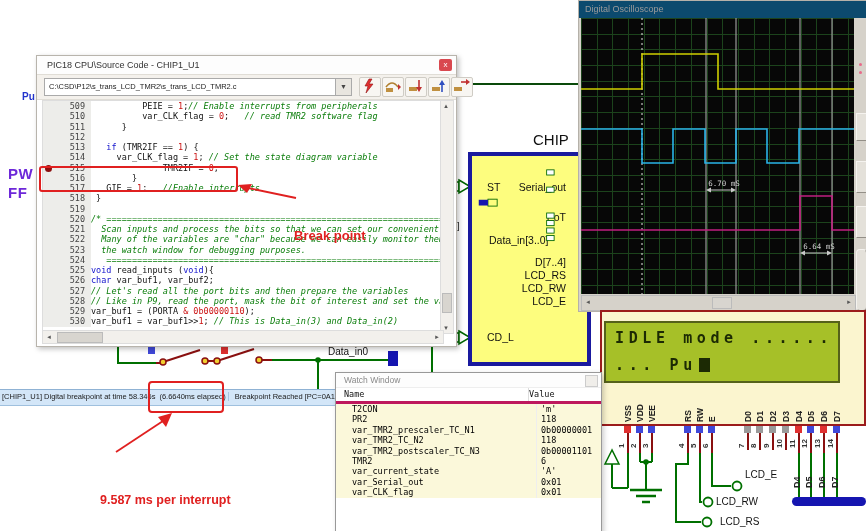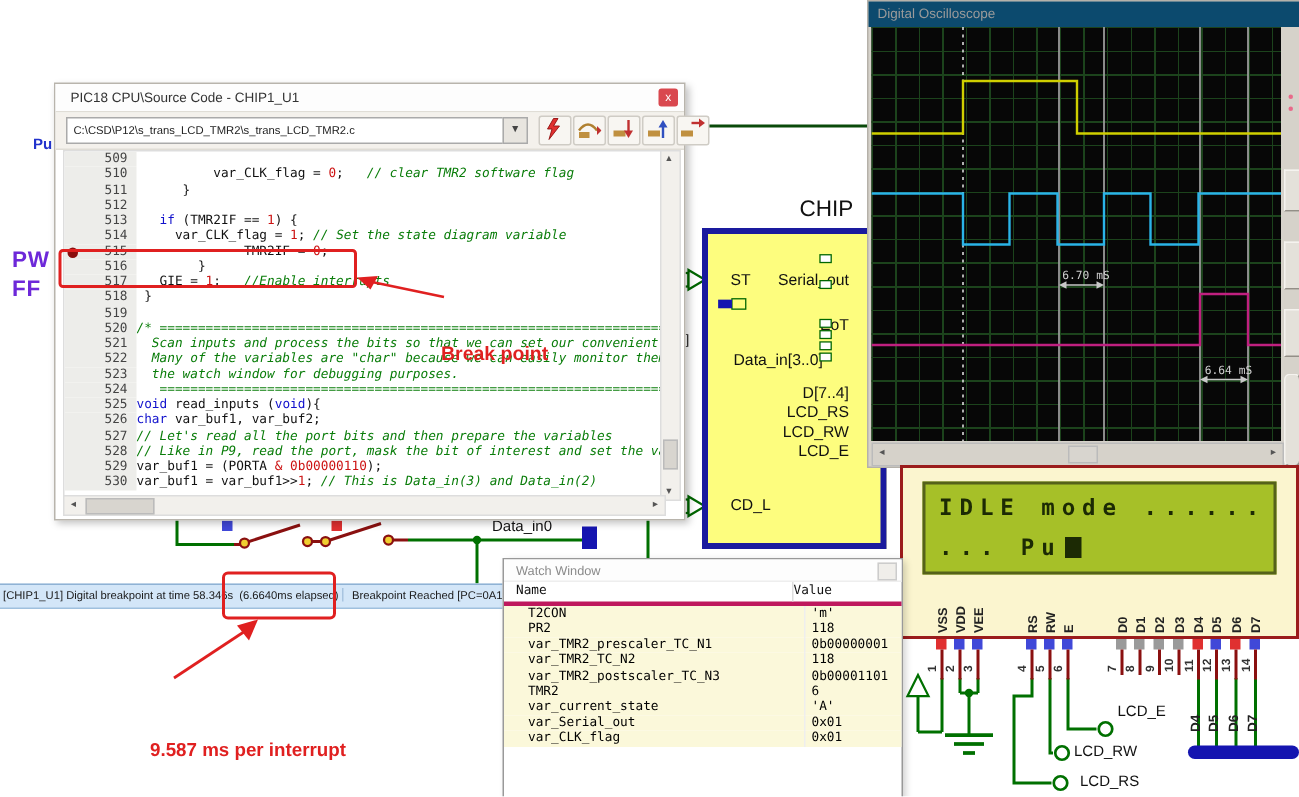--- a/index.html
+++ b/index.html
@@ -83,21 +83,21 @@
   
   #chip{left:468px;top:152px;width:115px;height:206px;background:#fdfd7e;
         border:4px solid #1a1a9e;z-index:20;}
   .chip-pin{position:absolute;font-size:10.5px;color:#111;z-index:21;}
   .pr{width:66px;text-align:right;}
   #chip-name{left:533px;top:131px;font-size:15px;color:#111;z-index:21;}
   #bus-lbl{left:452px;top:221px;font-size:9px;color:#111;z-index:21;}
   
   #lcd-mod{left:600px;top:310px;width:262px;height:112px;background:#fbf5cf;
            border:2px solid #9b1c1c;z-index:45;}
-  #lcd-screen{position:absolute;left:13px;top:9px;width:232px;height:58px;background:#a6c028;
+  #lcd-screen{position:absolute;left:2px;top:9px;width:232px;height:58px;background:#a6c028;
               border:2px solid #55611a;overflow:hidden;}
   .lcd-line{position:absolute;left:9px;font-family:"DejaVu Sans Mono",monospace;
             font-weight:bold;font-size:15px;color:#1c2a04;letter-spacing:4.6px;white-space:pre;}
   #lcd-cursor{display:inline-block;width:11px;height:14px;background:#1c2a04;
               vertical-align:-2px;margin-left:2px;}
   #pins{left:600px;top:385px;width:266px;height:146px;z-index:46;pointer-events:none;}
   .pin-lbl{position:absolute;top:1px;width:12px;height:36px;writing-mode:vertical-rl;
            transform:rotate(180deg);font-size:8.5px;font-weight:bold;color:#222;
            letter-spacing:0;line-height:12px;}
   .pin-sq{position:absolute;top:41px;width:7px;height:7px;}
@@ -350,22 +350,22 @@
       <div class="tbtn" style="left:414px;">
         <svg width="18" height="16" viewBox="0 0 18 16">
             <rect x="2" y="9" width="8" height="4" fill="#c09040"></rect>
             <line x1="9" y1="4" x2="15" y2="4" stroke="#c03030" stroke-width="1.6"></line>
             <polygon points="14,1 18,4 14,7" fill="#c03030"></polygon>
           </svg>
       </div>
     </div>
     <div id="code-body">
       <div id="code-lines">
-          <div class="cl"><span class="num">509</span></div>
-          <div class="cl"><span class="num">510</span><span class="src"><span>          var_CLK_flag = </span><span class="n">0</span><span>;   </span><span class="m">// clear TMR2 software flag</span></span></div>
+          <div class="cl"><span class="num">509</span><span class="src"><span>          PEIE = </span><span class="n">1</span><span>;</span><span class="m">// Enable interrupts from peripherals</span></span></div>
+          <div class="cl"><span class="num">510</span><span class="src"><span>          var_CLK_flag = </span><span class="n">0</span><span>;   </span><span class="m">// read TMR2 software flag</span></span></div>
           <div class="cl"><span class="num">511</span><span class="src"><span>      }</span></span></div>
           <div class="cl"><span class="num">512</span><span class="src"><span></span></span></div>
           <div class="cl"><span class="num">513</span><span class="src"><span>   </span><span class="k">if</span><span> (TMR2IF == </span><span class="n">1</span><span>) {</span></span></div>
           <div class="cl"><span class="num">514</span><span class="src"><span>     var_CLK_flag = </span><span class="n">1</span><span>; </span><span class="m">// Set the state diagram variable</span></span></div>
           <div class="cl"><span class="num">515<span class="bpdot"></span></span><span class="src"><span>              TMR2IF = </span><span class="n">0</span><span>;</span></span></div>
           <div class="cl"><span class="num">516</span><span class="src"><span>        }</span></span></div>
           <div class="cl"><span class="num">517</span><span class="src"><span>   GIE = </span><span class="n">1</span><span>;   </span><span class="m">//Enable interrupts</span></span></div>
           <div class="cl"><span class="num">518</span><span class="src"><span> }</span></span></div>
           <div class="cl"><span class="num">519</span><span class="src"><span></span></span></div>
           <div class="cl"><span class="num">520</span><span class="src"><span class="m">/* =========================================================================</span></span></div>

